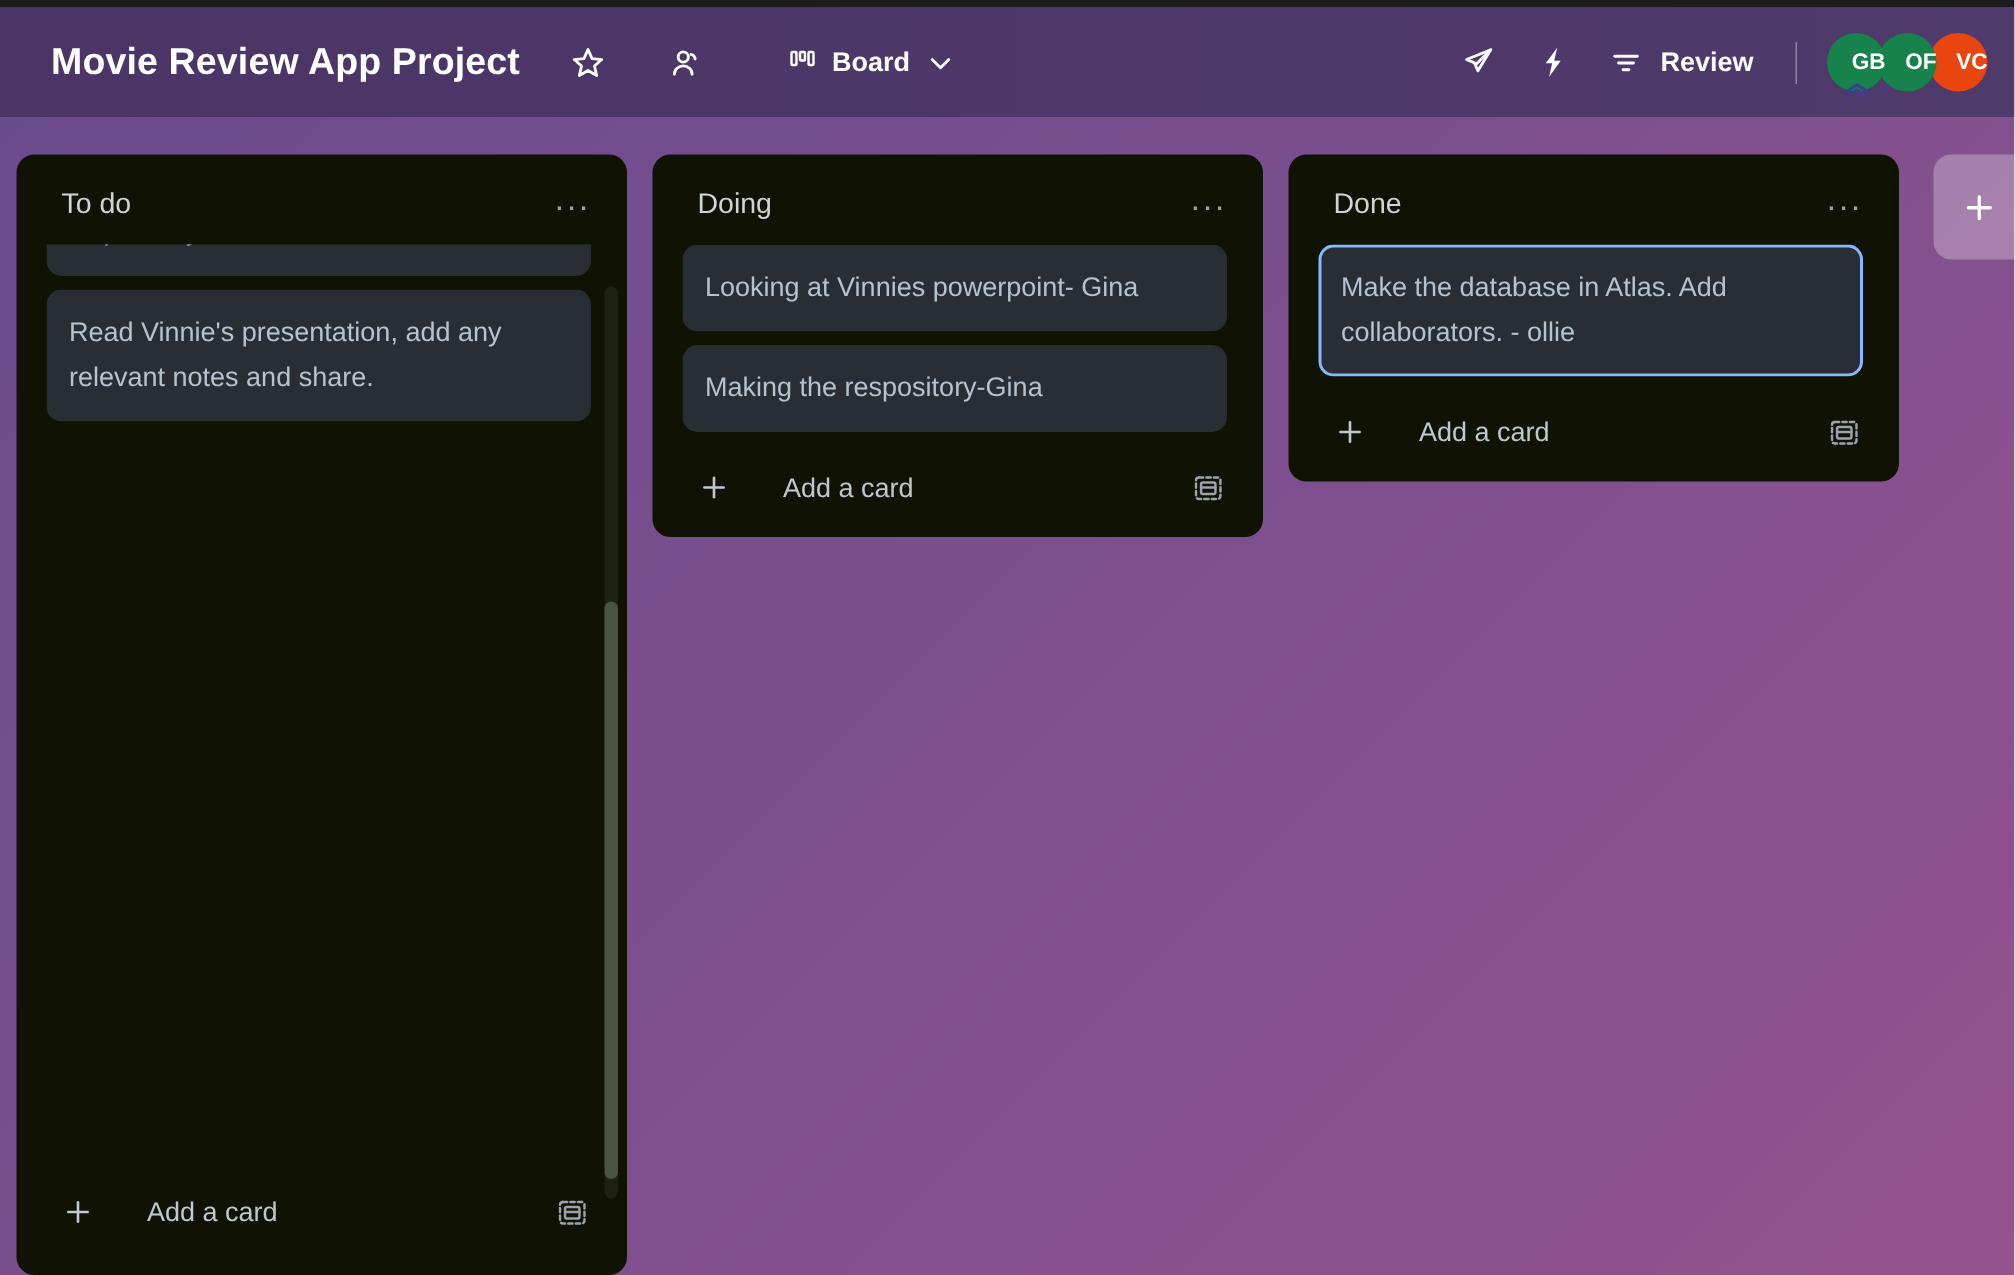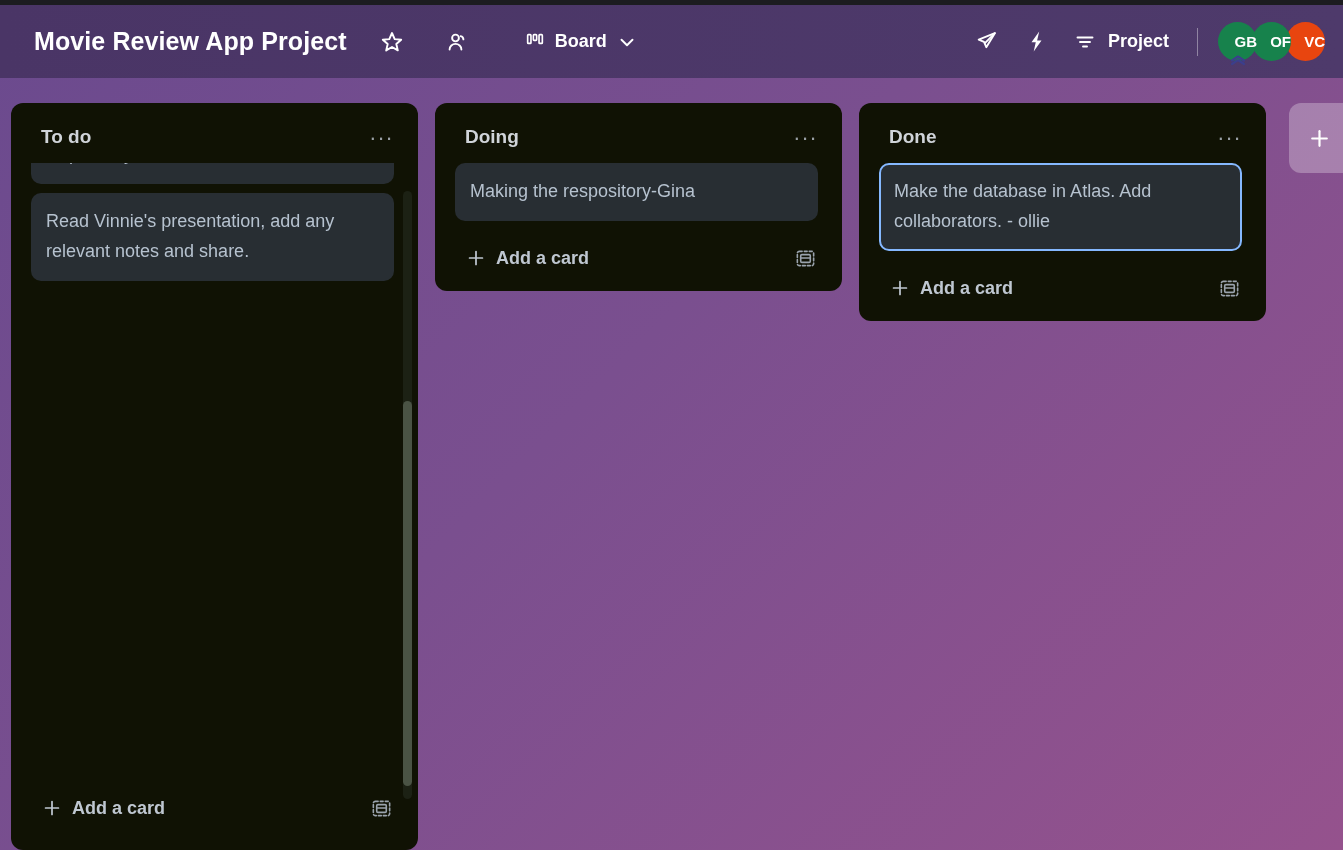--- a/index.html
+++ b/index.html
@@ -172,21 +172,21 @@
   .list-header {
     display: flex;
     align-items: center;
     justify-content: space-between;
     padding: 10px 12px 10px 22px;
     min-height: 48px;
   }
 
   .list-title {
     font-size: 19px;
-    font-weight: bold;
+    font-weight: normal;
     color: #d0d4d9;
   }
 
   .list-menu-btn {
     width: 32px;
     height: 32px;
     border-radius: 4px;
     display: flex;
     align-items: center;
     justify-content: center;
@@ -231,24 +231,24 @@
     display: flex;
     align-items: center;
     justify-content: space-between;
     padding: 14px 14px 8px 14px;
     margin-top: 6px;
   }
 
   .add-card-btn {
     display: flex;
     align-items: center;
-    gap: 9px;
+    gap: 35px;
     color: #bfc7d1;
     font-size: 18px;
-    font-weight: bold;
+    font-weight: normal;
     padding: 6px 8px;
     border-radius: 6px;
   }
 
   .template-btn {
     width: 30px;
     height: 30px;
     display: flex;
     align-items: center;
     justify-content: center;
@@ -356,21 +356,21 @@
       </div>
 
       <div class="filters-btn">
         <span>
           <svg width="24" height="24" viewBox="0 0 24 24" fill="none" stroke="#ffffff" stroke-width="1.9" stroke-linecap="round">
             <line x1="4.5" y1="7.5" x2="19.5" y2="7.5"></line>
             <line x1="7" y1="12" x2="17" y2="12"></line>
             <line x1="10" y1="16.5" x2="14" y2="16.5"></line>
           </svg>
         </span>
-        <span class="filters-label">Project</span>
+        <span class="filters-label">Review</span>
       </div>
 
       <div class="hdr-divider"></div>
 
       <div class="avatar-group">
         <div class="avatar" style="background:#17824c; z-index:3;">
           <span>GB</span>
           <span class="avatar-badge">
             <svg width="18" height="12" viewBox="0 0 18 12" fill="none" stroke="#3b3f8c" stroke-width="2.2" stroke-linecap="round" stroke-linejoin="round">
               <polyline points="3,6.5 9,2.5 15,6.5"></polyline>
@@ -431,20 +431,23 @@
     </div>
 
     <div class="list">
       <div class="list-header">
         <div class="list-title">Doing</div>
         <div class="list-menu-btn">...</div>
       </div>
 
       <div class="cards-area">
         <div class="card">
+          <span>Looking at Vinnies powerpoint- Gina</span>
+        </div>
+        <div class="card">
           <span>Making the respository-Gina</span>
         </div>
       </div>
 
       <div class="list-footer">
         <div class="add-card-btn">
           <span>
             <svg width="22" height="22" viewBox="0 0 24 24" fill="none" stroke="#bfc7d1" stroke-width="1.9" stroke-linecap="round">
               <line x1="12" y1="5" x2="12" y2="19"></line>
               <line x1="5" y1="12" x2="19" y2="12"></line>

